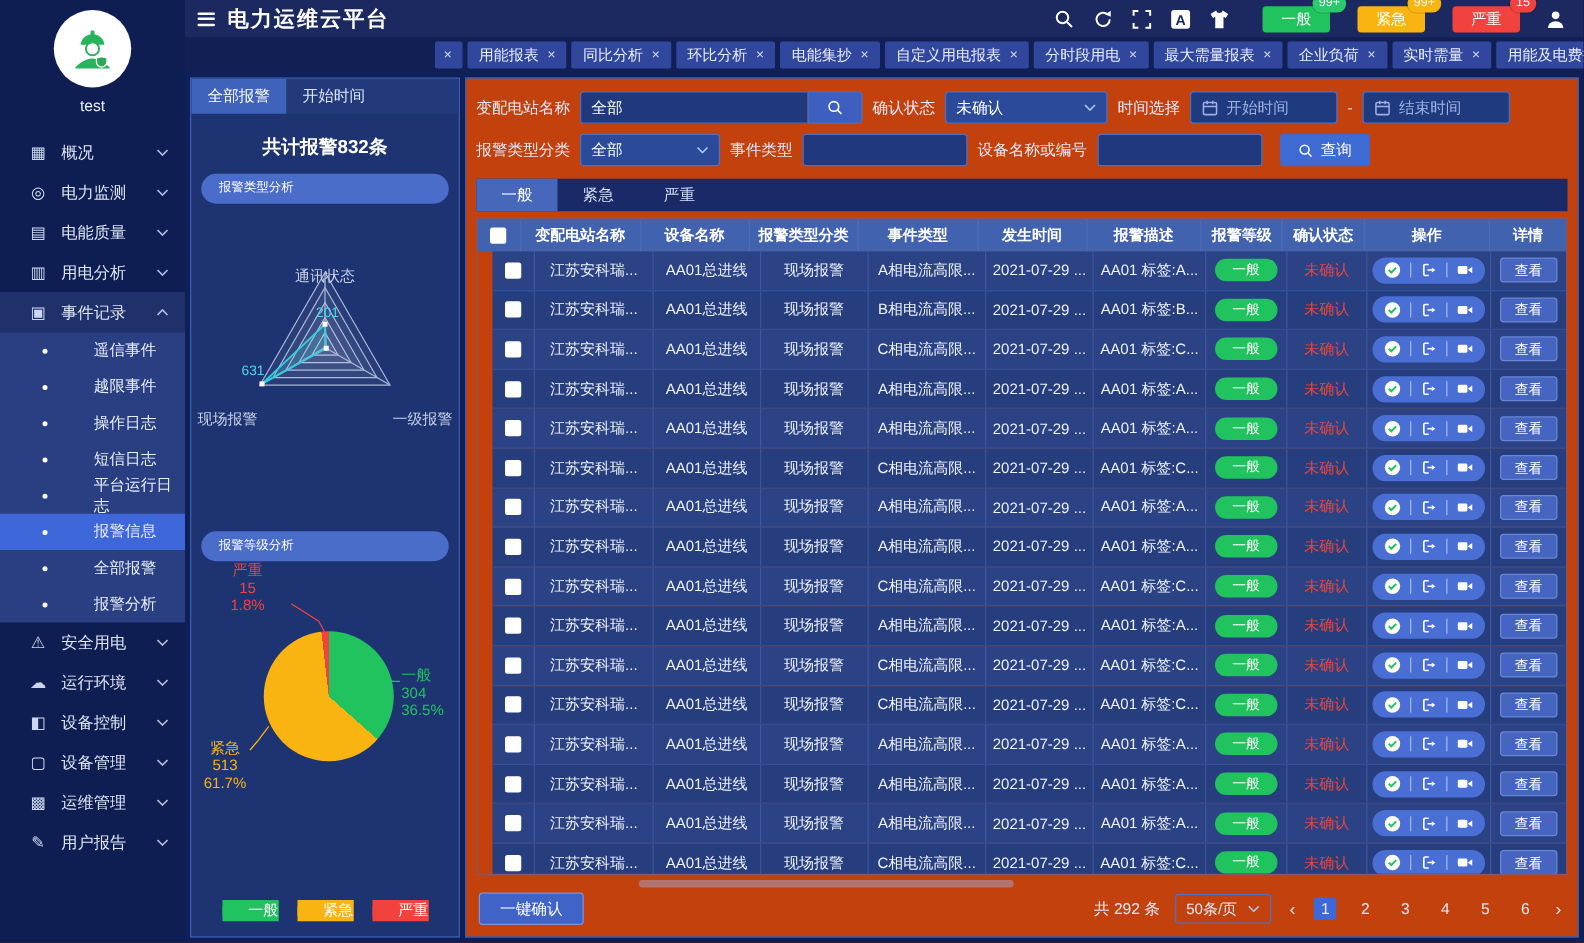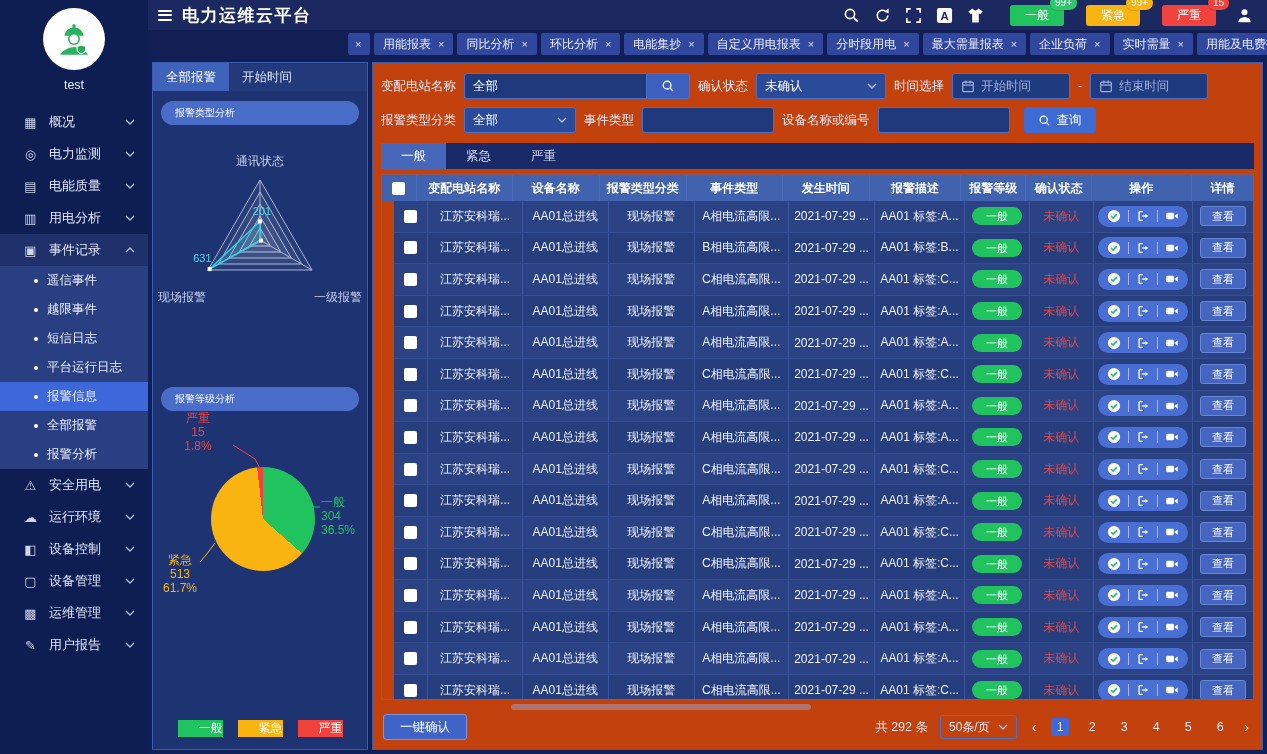--- a/index.html
+++ b/index.html
@@ -13,21 +13,21 @@
   .avatar{width:62px;height:62px;border-radius:50%;background:#fff;margin:0 auto;display:flex;align-items:center;justify-content:center;cursor:pointer;}
   .username{margin-top:8px;font-size:12.5px;color:#e8edfa;}
   .menu{flex:1;margin-top:14px;overflow:hidden;}
   .menu-item{height:32px;display:flex;align-items:center;padding:0 13px 0 22px;font-size:13px;color:#dfe5f5;cursor:pointer;}
   .mi-icon{width:17px;margin-right:10px;font-size:13px;color:#ccd6ee;text-align:center;}
   .mi-label{flex:1;}
   .chev{width:10px;height:6px;opacity:.85;flex:none;}
   .chev.up{transform:rotate(180deg);}
   .menu-group{background:#2a3f82;}
   .menu-group .group-head{background:#20306b;}
-  .submenu-item{height:29px;display:flex;align-items:center;padding-left:34px;font-size:12.5px;color:#e9eefb;cursor:pointer;}
+  .submenu-item{height:29px;display:flex;align-items:center;padding-left:34px;font-size:12.5px;color:#e9eefb;cursor:pointer;gap:28px;}
   .submenu-item.active{background:#3e68d9;}
   .dot-bullet{width:4px;height:4px;border-radius:50%;background:#fff;margin-right:9px;flex:none;}
 
   
   .main-col{flex:1;display:flex;flex-direction:column;min-width:0;}
   .topbar{height:30px;flex:none;background:#1c2960;display:flex;align-items:center;padding:0 14px 0 10px;}
   .hamburger{display:flex;flex-direction:column;gap:2.5px;cursor:pointer;margin-right:10px;}
   .hamburger span{width:14px;height:2px;background:#fff;border-radius:1px;}
   .app-title{font-size:17px;font-weight:bold;margin:0;letter-spacing:1.5px;}
   .topbar-right{margin-left:auto;display:flex;align-items:center;gap:14px;}
@@ -51,21 +51,21 @@
   
   .stats-panel{width:216px;flex:none;background:#1e3472;border:1px solid #3d5cb0;display:flex;flex-direction:column;overflow:hidden;}
   .sp-tabs{display:flex;background:#233a7a;flex:none;}
   .sp-tab{height:28px;padding:0 13px;display:flex;align-items:center;font-size:12.5px;color:#dce4f7;cursor:pointer;}
   .sp-tab.active{background:#3f63bb;color:#fff;}
   .sp-total{text-align:center;font-weight:bold;font-size:15px;margin:17px 0 2px;flex:none;}
   .sp-pill{margin:10px 8px 4px;height:24px;line-height:24px;border-radius:12px;background:#4a6dca;font-size:10px;padding-left:14px;flex:none;}
   .radar-wrap{height:248px;position:relative;flex:none;}
   #radar-svg{position:absolute;left:50%;top:26px;transform:translateX(-50%);width:200px;height:150px;}
   .radar-label{position:absolute;font-size:12px;color:#c7d0ea;}
-  .radar-label.top{left:50%;transform:translateX(-50%);top:24px;}
+  .radar-label.top{left:50%;transform:translateX(-50%);top:46px;}
   .radar-label.left{left:5px;top:160px;}
   .radar-label.right{right:5px;top:160px;}
   .pie-wrap{height:228px;position:relative;flex:none;}
   .pie{position:absolute;left:58px;top:52px;width:104px;height:104px;border-radius:50%;}
   .pie-lines{position:absolute;left:0;top:0;pointer-events:none;}
   .callout{position:absolute;font-size:12px;line-height:14px;}
   .callout .co-line{white-space:nowrap;}
   .callout.severe{left:16px;top:-4px;width:58px;text-align:center;color:#f2423e;}
   .callout.normal{left:168px;top:80px;color:#21c35e;text-align:left;}
   .callout.urgent{left:-2px;top:138px;width:58px;text-align:center;color:#f9b412;}
@@ -197,20 +197,24 @@
             <div class="submenu-item">
               <span class="dot-bullet"></span>
               <span>遥信事件</span>
             </div>
 
             <div class="submenu-item">
               <span class="dot-bullet"></span>
               <span>越限事件</span>
             </div>
 
+            <div class="submenu-item">
+              <span class="dot-bullet"></span>
+              <span>操作日志</span>
+            </div>
 
             <div class="submenu-item">
               <span class="dot-bullet"></span>
               <span>短信日志</span>
             </div>
 
             <div class="submenu-item">
               <span class="dot-bullet"></span>
               <span>平台运行日志</span>
             </div>
@@ -414,20 +418,21 @@
         <div class="sp-tabs">
 
             <div class="sp-tab active">
               <span>全部报警</span>
             </div>
 
             <div class="sp-tab">
               <span>开始时间</span>
             </div>
           </div>
+        <div class="sp-total">共计报警832条</div>
         <div class="sp-pill">报警类型分析</div>
         <div class="radar-wrap">
           <svg id="radar-svg" viewBox="0 0 200 150">
               <polygon points="100.0,73.0 110.4,91.0 89.6,91.0" fill="rgba(255,255,255,0.05)" stroke="#aab6d8" stroke-width="1"></polygon>
               <polygon points="100.0,61.0 120.8,97.0 79.2,97.0" fill="rgba(255,255,255,0.05)" stroke="#aab6d8" stroke-width="1"></polygon>
               <polygon points="100.0,49.0 131.2,103.0 68.8,103.0" fill="rgba(255,255,255,0.05)" stroke="#aab6d8" stroke-width="1"></polygon>
               <polygon points="100.0,37.0 141.6,109.0 58.4,109.0" fill="rgba(255,255,255,0.05)" stroke="#aab6d8" stroke-width="1"></polygon>
               <polygon points="100.0,25.0 152.0,115.0 48.0,115.0" fill="rgba(255,255,255,0.05)" stroke="#aab6d8" stroke-width="1"></polygon>
               <line x1="100" y1="85" x2="100.0" y2="25.0" stroke="#aab6d8" stroke-width="1"></line>
               <line x1="100" y1="85" x2="152.0" y2="115.0" stroke="#aab6d8" stroke-width="1"></line>

